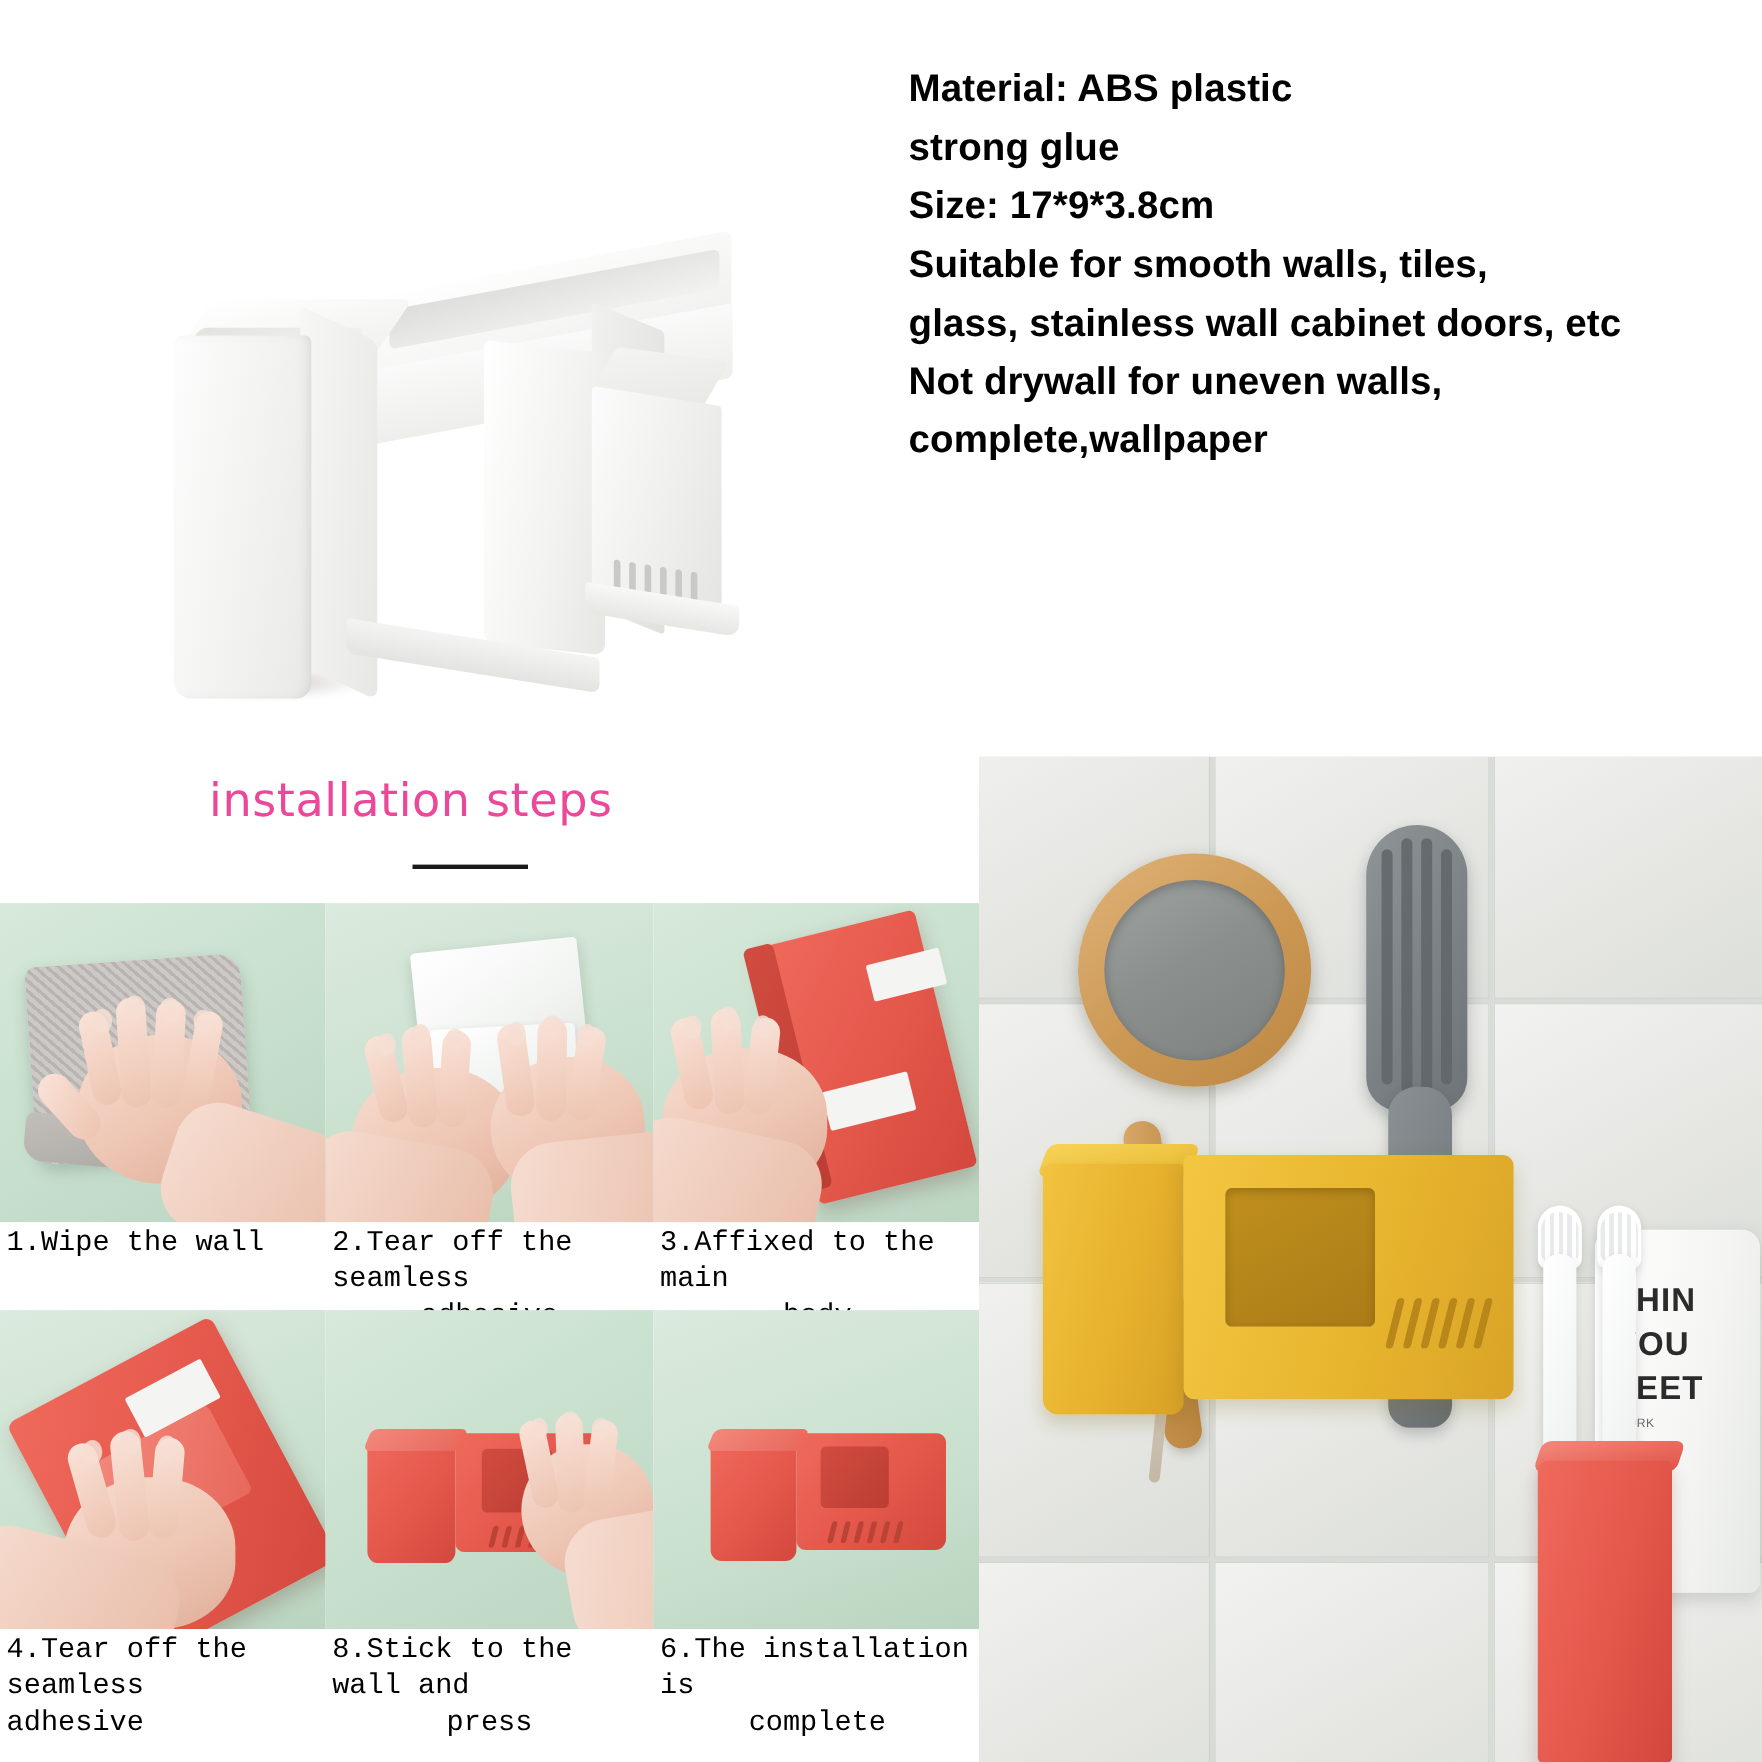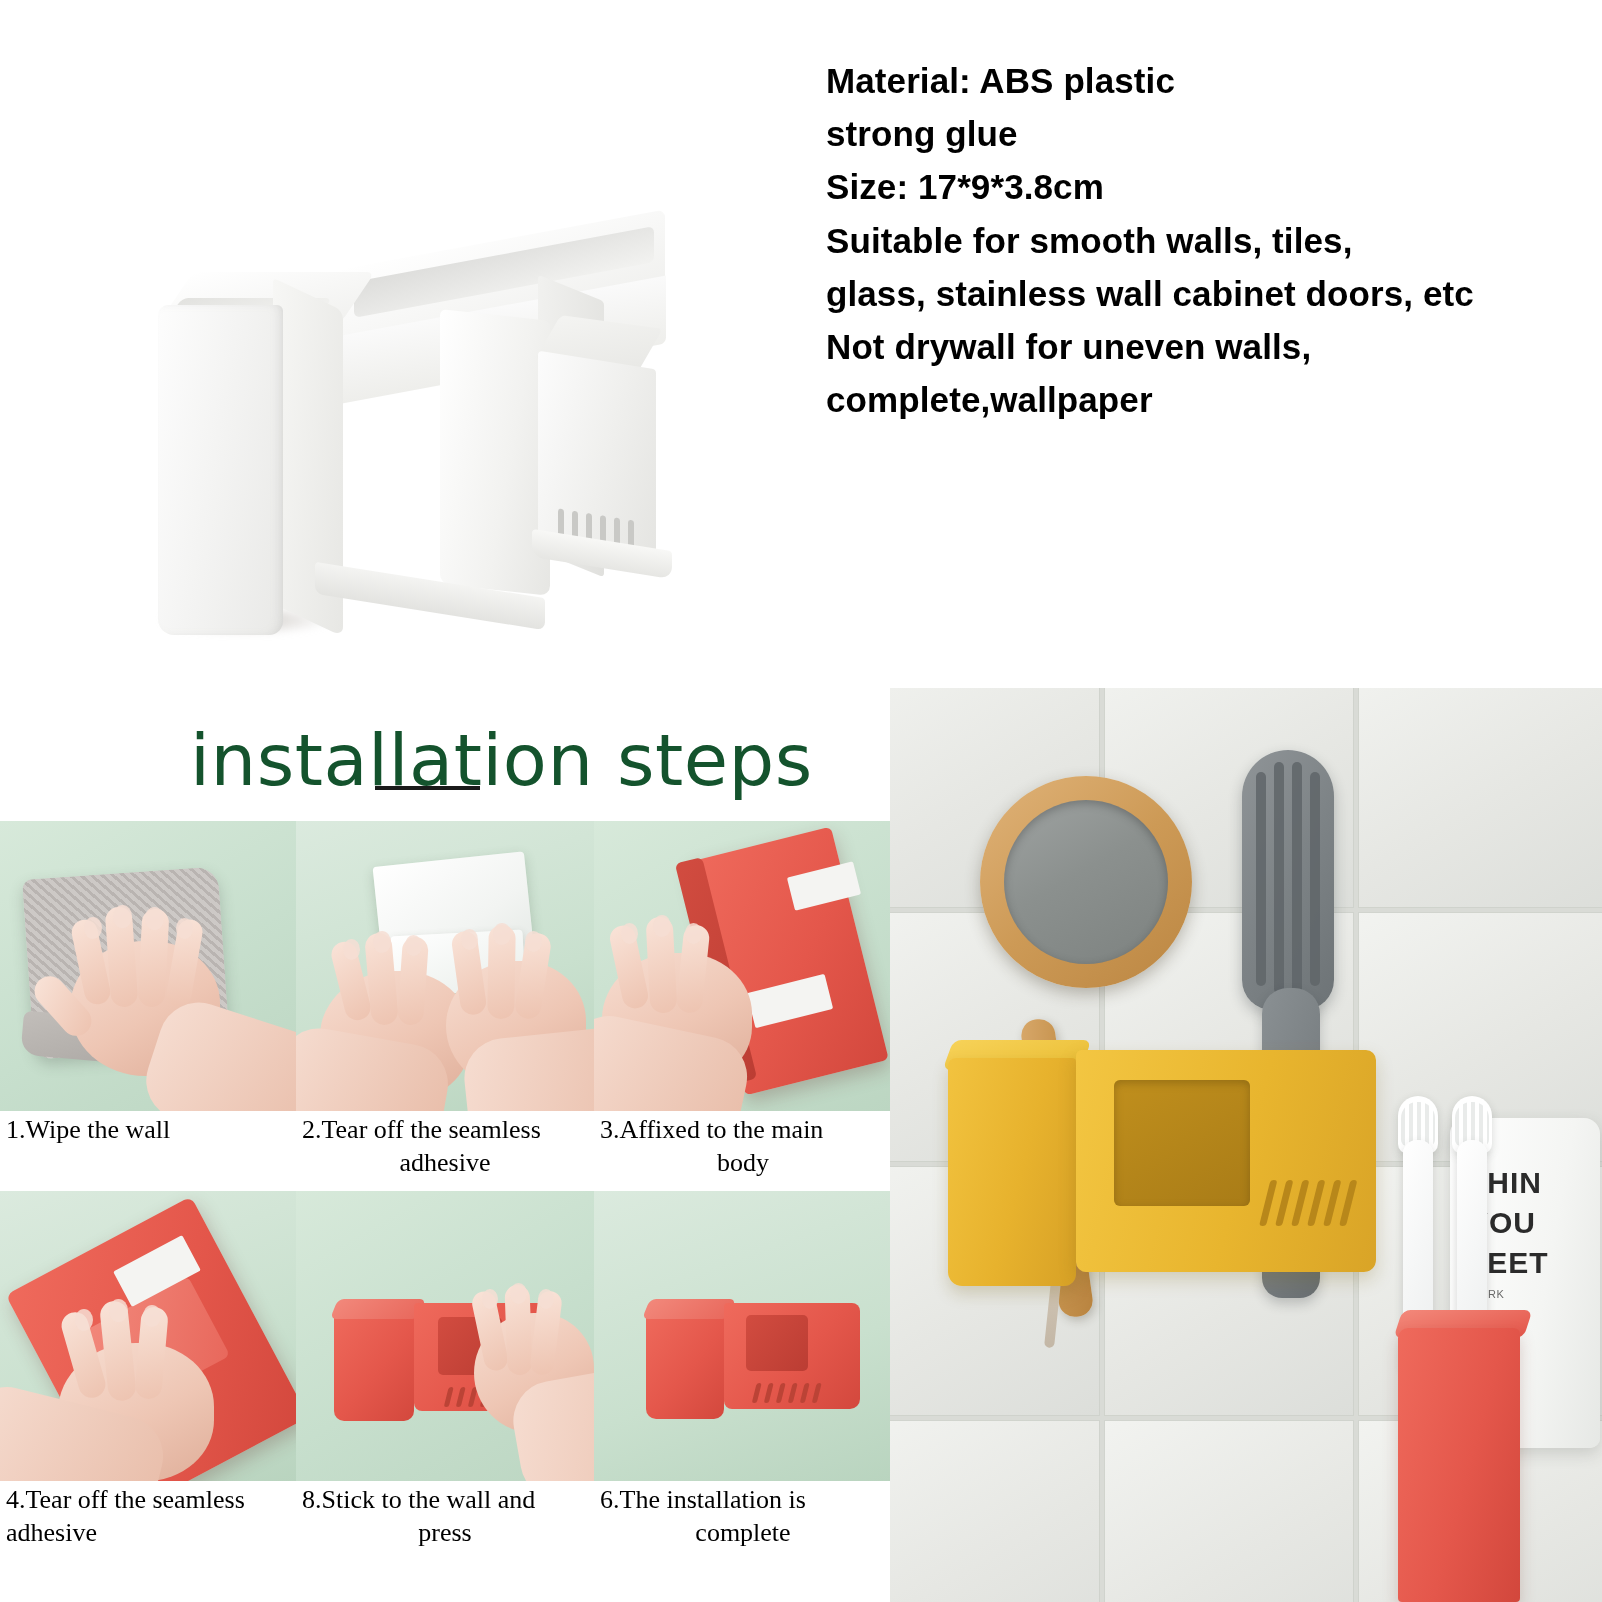--- a/index.html
+++ b/index.html
@@ -179,23 +179,23 @@
 
   
   #install-panel {
     position: absolute;
     left: 0; top: 688px;
     width: 890px; height: 914px;
     background: #ffffff;
   }
   #install-title {
     position: absolute;
-    left: 190px; top: 30px;
-    font-size: 72px;
-    color: #14532d;
+    left: 190px; top: 15px;
+    font-size: 42px;
+    color: #ec4899;
     font-family: "DejaVu Sans", sans-serif;
     letter-spacing: .5px;
   }
   #install-underline {
     position: absolute;
     left: 375px; top: 98px;
     width: 105px; height: 4px;
     background: #1a1a1a;
   }
   .steps-grid {
@@ -215,21 +215,21 @@
     overflow: hidden;
     background: #cfe3d4;
   }
   .step-caption {
     position: absolute;
     left: 6px; top: 292px;
     width: 286px;
     font-size: 26px;
     color: #000000;
     line-height: 1.28;
-    font-family: Liberation Serif, serif;
+    font-family: Liberation Mono, monospace;
   }
   .step-caption .ctr { display: block; }
 
   
   .mint { background: linear-gradient(150deg,#d7e9da 0%,#c7dfcd 55%,#bcd6c2 100%); }
   .mint2 { background: linear-gradient(160deg,#dbeade 0%,#c9e0ce 60%,#b9d4bf 100%); }
 
   
   .hand {
     position: absolute;

